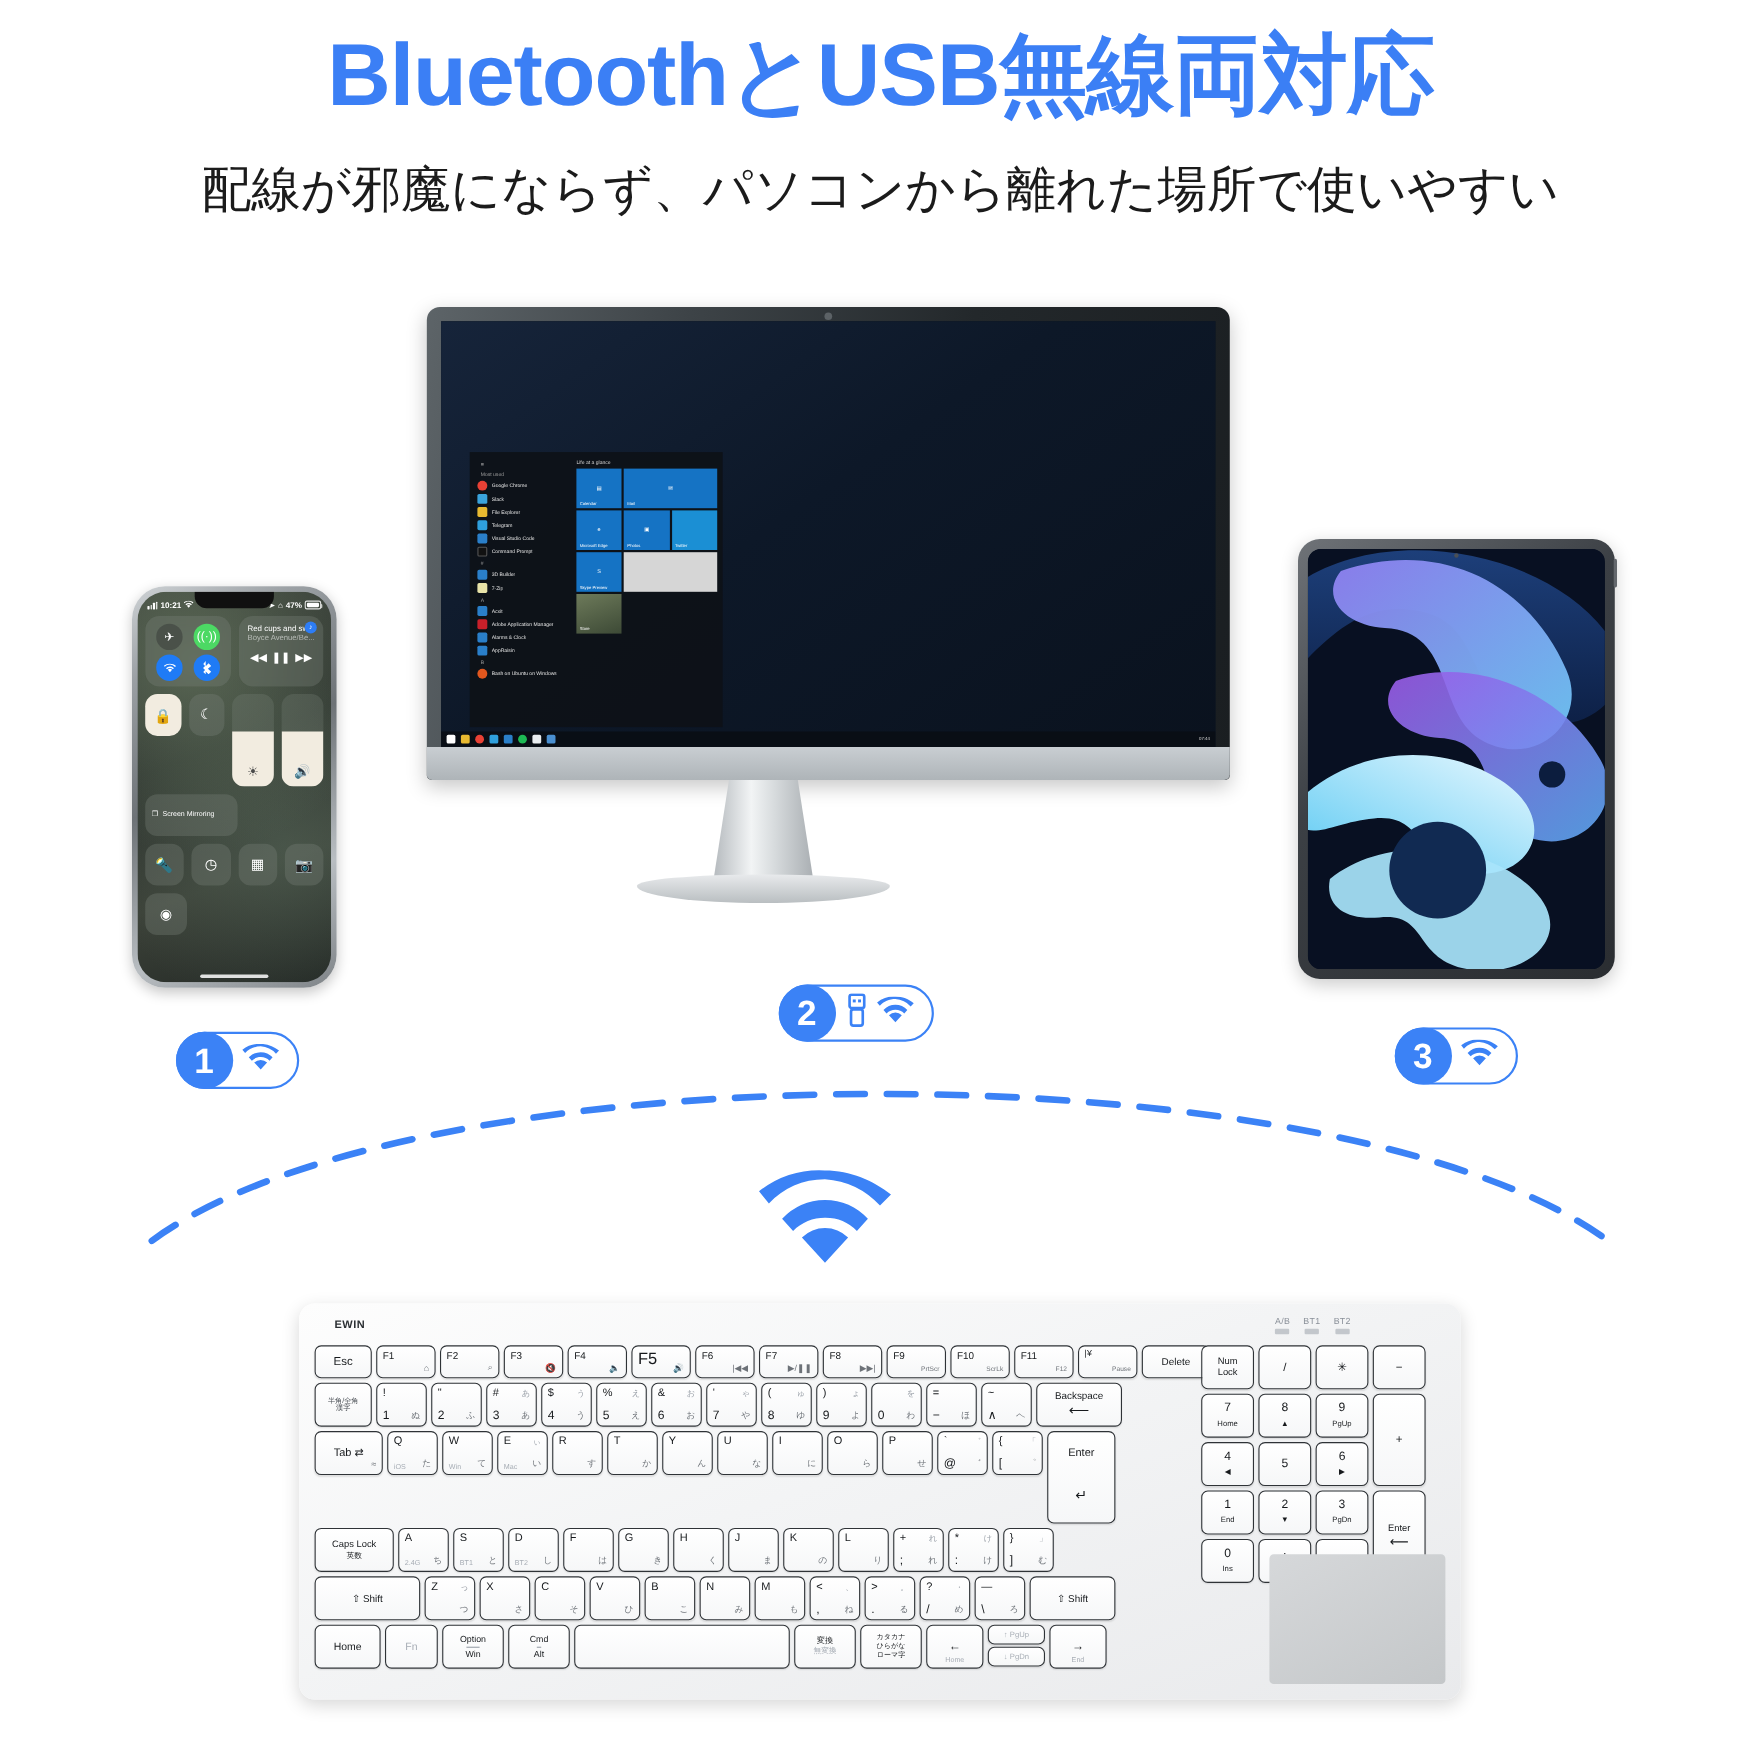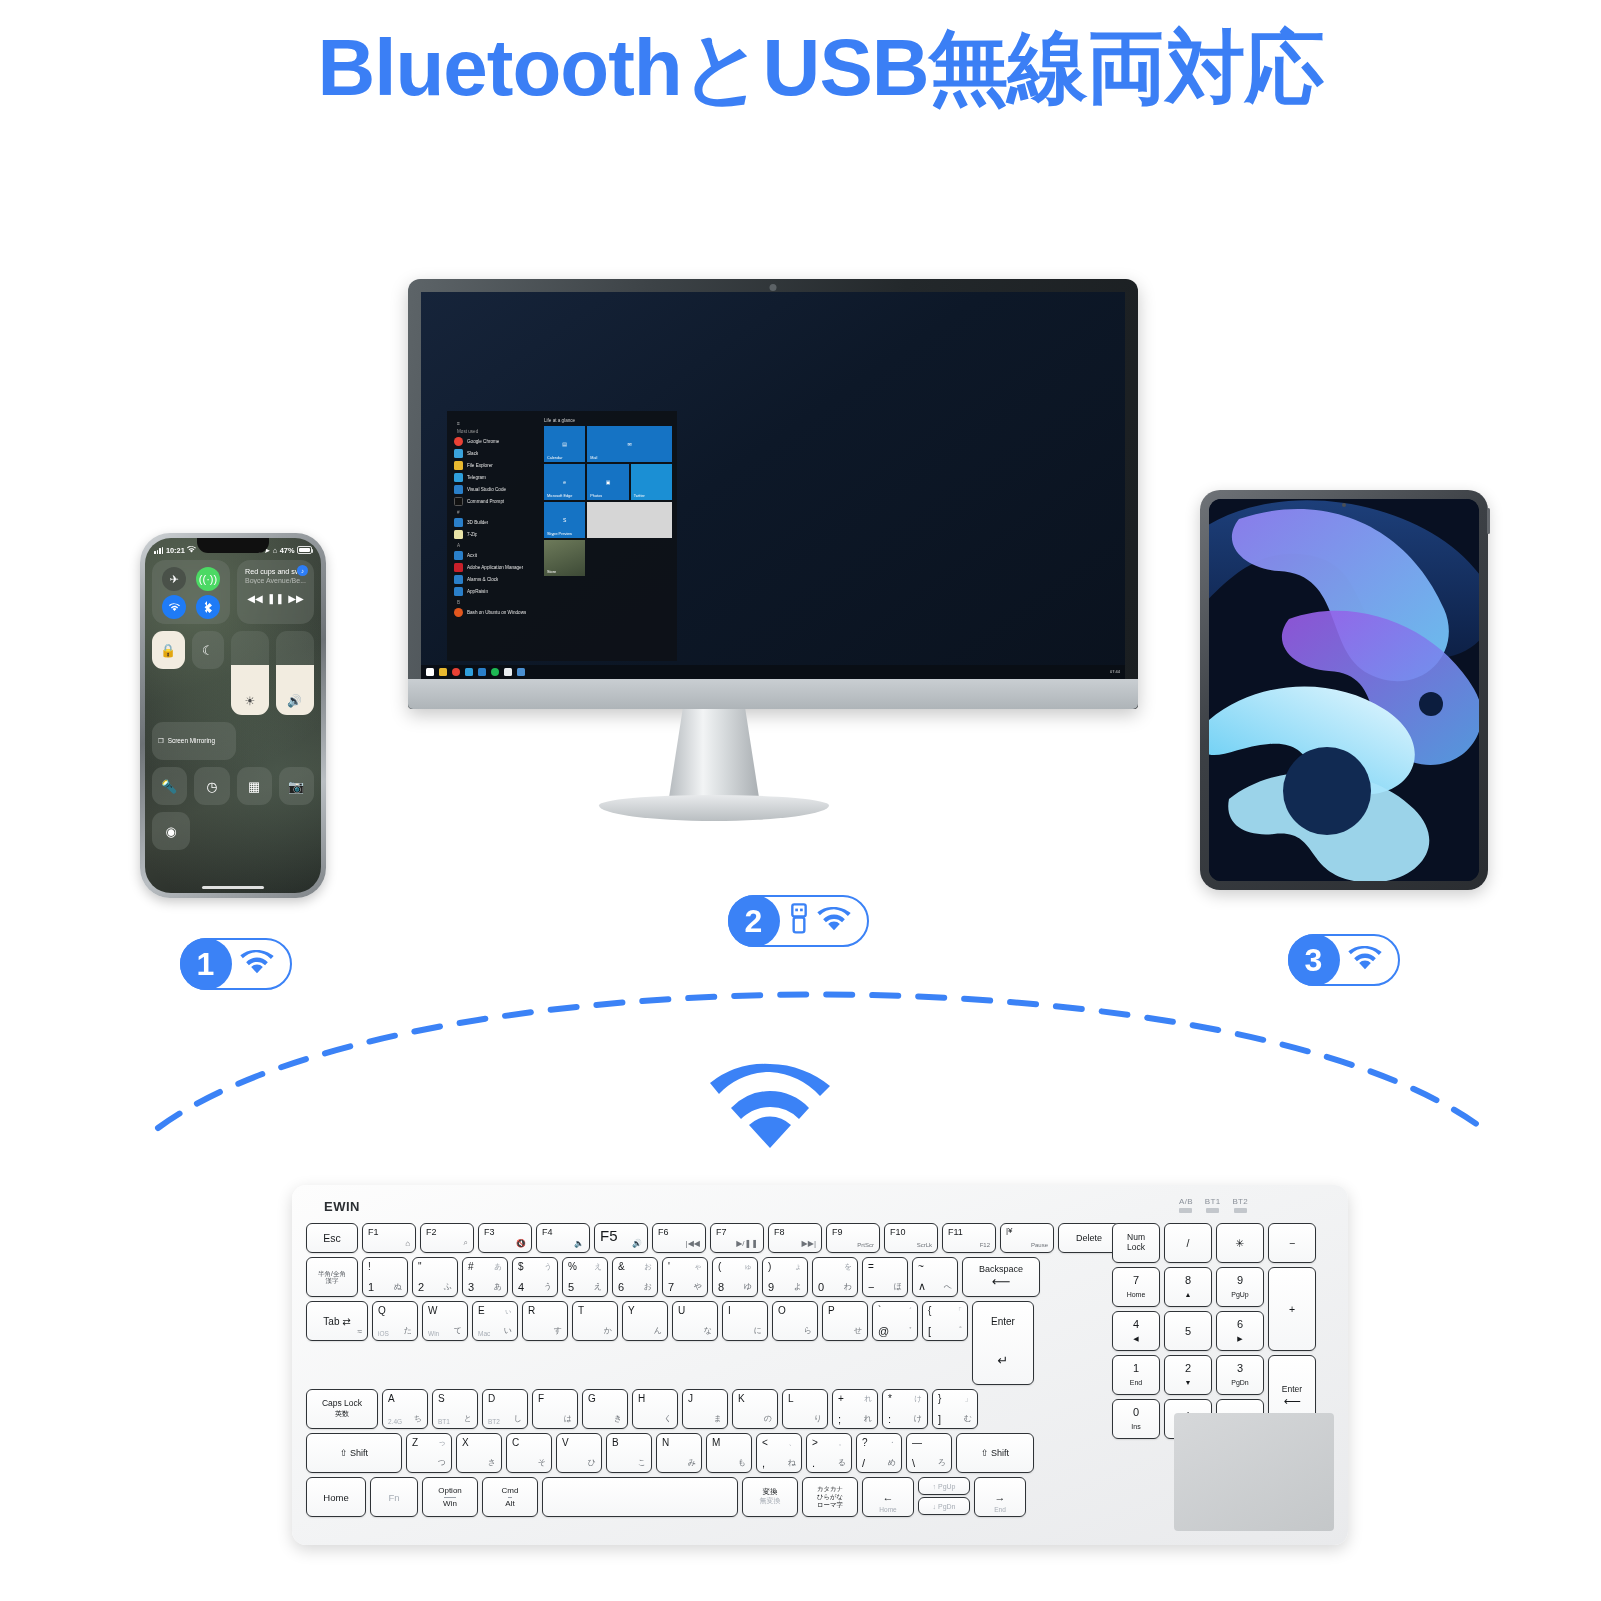--- a/index.html
+++ b/index.html
@@ -2,21 +2,21 @@
 <html><head>
 <meta charset="utf-8">
 <style>
   * { box-sizing: border-box; margin: 0; padding: 0; }
   html, body {
     width: 1601px; height: 1601px;
     background: #ffffff;
     font-family: "Liberation Sans", "DejaVu Sans", sans-serif;
     overflow: hidden;
   }
-  #page { position: relative; width: 1388px; height: 1601px; background: #fff; margin-left: 20px; }
+  #page { position: relative; width: 1388px; height: 1601px; background: #fff; }
 
   
   .hdr-title {
     position: absolute; top: 26px; left: 0; width: 1601px;
     text-align: center;
     font-size: 80px; font-weight: bold; letter-spacing: -1px;
     color: #3b7ff5; line-height: 1.06; white-space: nowrap;
   }
   .hdr-sub {
     position: absolute; top: 142px; left: 0; width: 1601px;
@@ -141,21 +141,21 @@
   .arc { position:absolute; left:130px; top:960px; width:1340px; height:180px; }
   .center-wifi { position:absolute; left:690px; top:1063px; width:120px; height:92px; }
 
   
   .kb {
     position:absolute; left:272px; top:1185px; width:1056px; height:360px;
     background:linear-gradient(160deg,#fdfdfd 0%,#f3f4f5 45%,#e9eaec 100%);
     border-radius:14px; box-shadow:0 5px 16px rgba(0,0,0,.16);
     padding:10px 12px 10px 14px;
   }
-  .kb-brand { font-size:13px; font-weight:bold; color:#2b2f33; letter-spacing:.5px; margin:4px 0 5px 18px; }
+  .kb-brand { font-size:10px; font-weight:bold; color:#2b2f33; letter-spacing:.5px; margin:4px 0 5px 18px; }
   .leds { position:absolute; top:12px; right:100px; display:flex; gap:12px; }
   .led { text-align:center; }
   .led-tx { font-size:8px; color:#8a9099; letter-spacing:.3px; }
   .led-dot { width:13px; height:5px; background:#c3c7cc; border-radius:1px; margin:2px auto 0; }
 
   .kb-main { position:absolute; left:14px; top:38px; width:790px; }
   .krow { display:flex; gap:4px; margin-bottom:4px; }
   .key {
     background:linear-gradient(180deg,#ffffff,#f6f7f8);
     border:1px solid #2f3337; border-radius:6px;
@@ -180,20 +180,21 @@
   .trackpad { position:absolute; right:14px; bottom:14px; width:160px; height:118px;
     background:linear-gradient(150deg,#d6d8da,#c4c7c9); border-radius:4px; }
   .arrows { display:flex; flex-direction:column; gap:2px; }
 </style>
 </head>
 <body>
 
 <div id="page">
 
   <div class="hdr-title">BluetoothとUSB無線両対応</div>
+  <div class="hdr-sub">配線が邪魔にならず、パソコンから離れた場所で使いやすい</div>
 
   <div class="phone">
     <div class="phone-screen">
       <div class="notch"></div>
       <div class="ph-status">
         <div class="grp">
           <span class="sig-bars">
               <i></i>
               <i></i>
               <i></i>

